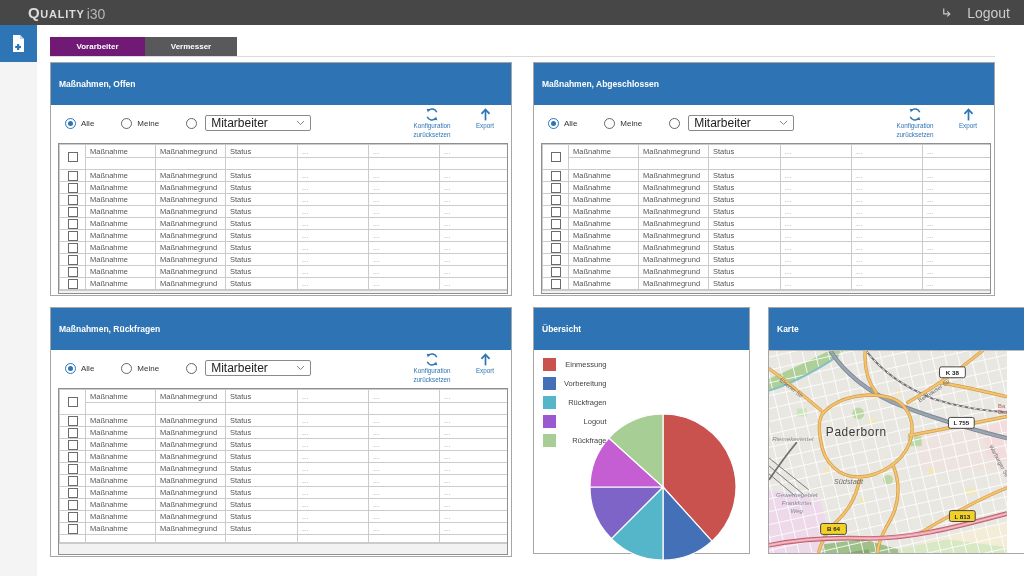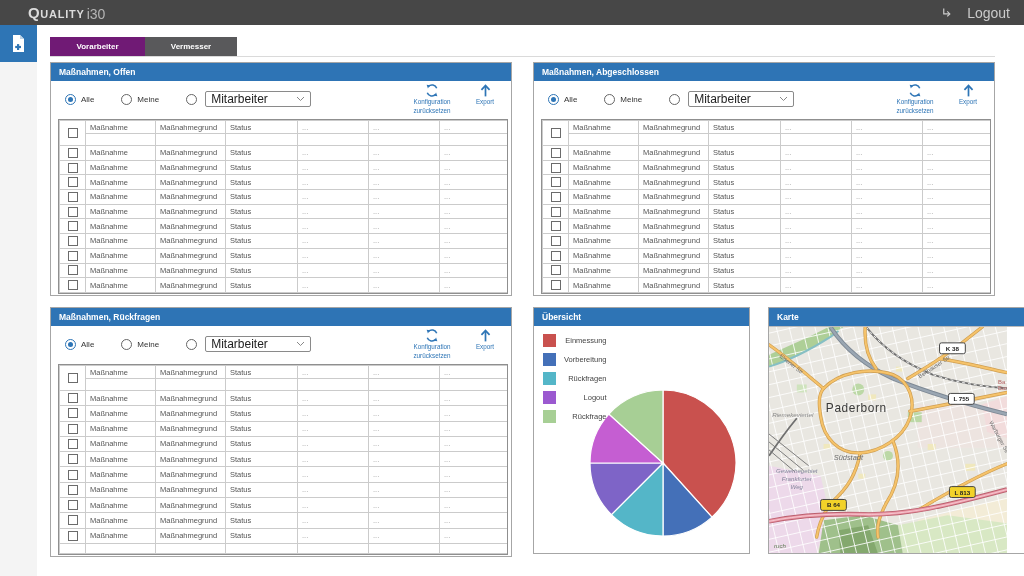--- a/index.html
+++ b/index.html
@@ -19,37 +19,37 @@
   .tabs{position:absolute;left:50px;top:37px;display:flex;}
   .tab{height:19px;line-height:19px;padding:0 0;width:95px;text-align:center;color:#fff;
     font-size:8px;font-weight:bold;cursor:pointer;}
   .tab.active{background:#701a75;}
   .tab.inactive{background:#59595b;width:92px;}
   .tab-underline{position:absolute;left:50px;top:56px;width:945px;height:1px;background:#dadada;}
   
   .panel{position:absolute;background:#fff;border:1px solid #a6a6a6;box-sizing:border-box;
     display:flex;flex-direction:column;}
   .panel-header{background:#2e74b5;color:#fff;font-size:8.5px;font-weight:bold;
-    padding:0 8px;height:18px;line-height:18px;flex:none;}
+    padding:12px 8px;height:18px;line-height:18px;flex:none;}
   .panel-controls{display:flex;align-items:center;height:36px;flex:none;padding:0 8px 0 14px;}
   .radio-item{display:flex;align-items:center;gap:5px;font-size:8px;color:#333;margin-right:27px;cursor:pointer;}
   .radio{width:9px;height:9px;border:1px solid #666;border-radius:50%;background:#fff;
     display:inline-flex;align-items:center;justify-content:center;flex:none;}
   .radio.checked{border-color:#2e75b6;}
   .radio.checked::after{content:"";width:5px;height:5px;border-radius:50%;background:#2e75b6;}
   .radio-item.nolabel{margin-right:8px;}
   .select{width:106px;height:16px;border:1px solid #8a8a8a;border-radius:2px;background:#fff;
     display:flex;align-items:center;font-size:12px;color:#222;padding:0 5px;cursor:pointer;box-sizing:border-box;}
   .select .chev{margin-left:auto;display:flex;}
   .panel-actions{margin-left:auto;display:flex;align-items:flex-start;gap:10px;padding-right:2px;}
   .action{display:flex;flex-direction:column;align-items:center;cursor:pointer;}
   .action-label{width:54px;font-size:6.3px;color:#2e75b6;text-align:center;line-height:1.3;}
   .action-label.narrow{width:32px;}
   
-  .table-wrap{flex:1;margin:2px 3px 1px 7px;border:1px solid #8f8f8f;display:flex;flex-direction:row;overflow:hidden;}
+  .table-wrap{flex:1;margin:2px 3px 1px 7px;border:1px solid #8f8f8f;display:flex;flex-direction:column;overflow:hidden;}
   table.grid{width:100%;border-collapse:collapse;table-layout:fixed;flex:none;}
   table.grid th,table.grid td{border:1px solid #cbcbcb;font-size:7.5px;font-weight:normal;
     color:#565656;text-align:left;padding:0 4px;height:12px;overflow:hidden;white-space:nowrap;box-sizing:border-box;}
   table.grid thead th{height:13px;}
   table.grid .dots{color:#9a9a9a;}
   table.grid .cb-cell{text-align:center;padding:0;}
   .cb{width:8px;height:8px;border:1px solid #6b6b6b;background:#fff;display:inline-block;vertical-align:middle;cursor:pointer;}
   table.grid tr.filter-row td{height:12px;background:#fff;}
   table.grid tr.extra-row td{height:8px;}
   .table-footer{flex:1;background:#f2f2f2;border-top:1px solid #cbcbcb;}

